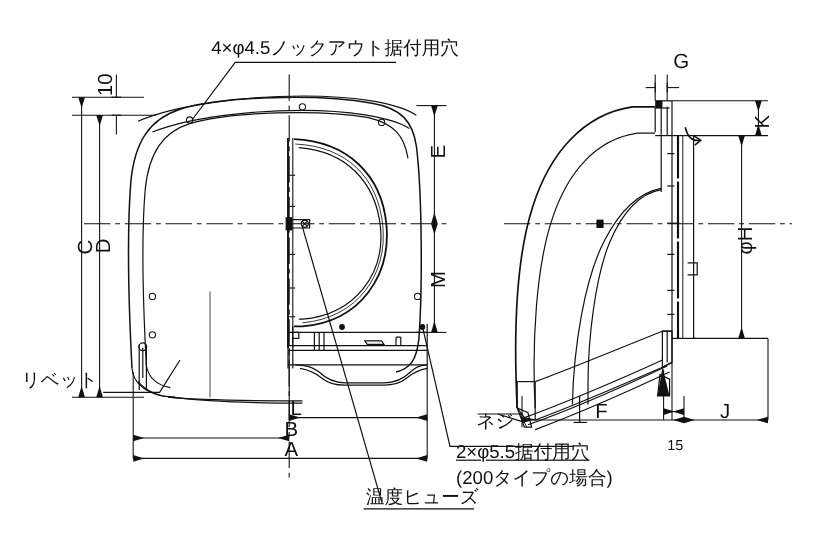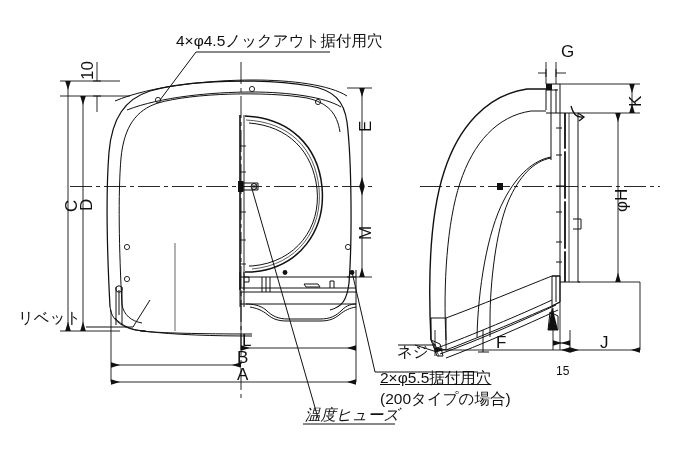--- a/index.html
+++ b/index.html
@@ -394,21 +394,21 @@
   <div class="lbl lbl-dim rot90" style="left:357px; top:240px;">M</div>
 
   <div class="lbl lbl-dim" style="left:242px; top:332px;">L</div>
 
   <div class="lbl lbl-dim" style="left:237px; top:349px;">B</div>
 
   <div class="lbl lbl-dim" style="left:237px; top:366px;">A</div>
 
   <div class="lbl lbl-note" style="left:18px; top:310px;font-family:Liberation Serif, serif;">リベット</div>
 
-  <div class="lbl lbl-note" style="left:305px; top:407px;font-style:italic;">温度ヒューズ</div>
+  <div class="lbl lbl-note" style="left:305px; top:407px;">温度ヒューズ</div>
 
   <div class="lbl lbl-note" style="left:380px; top:370px;text-decoration:underline;">2×φ5.5据付用穴</div>
   <div class="lbl lbl-note" style="left:380px; top:391px;">(200タイプの場合)</div>
 
   <div class="lbl lbl-dim" style="left:561px; top:43px;">G</div>
 
   <div class="lbl lbl-dim rot90" style="left:627px; top:107px;">K</div>
 
   <div class="lbl lbl-dim rot90" style="left:613px; top:212px;">φH</div>
 

